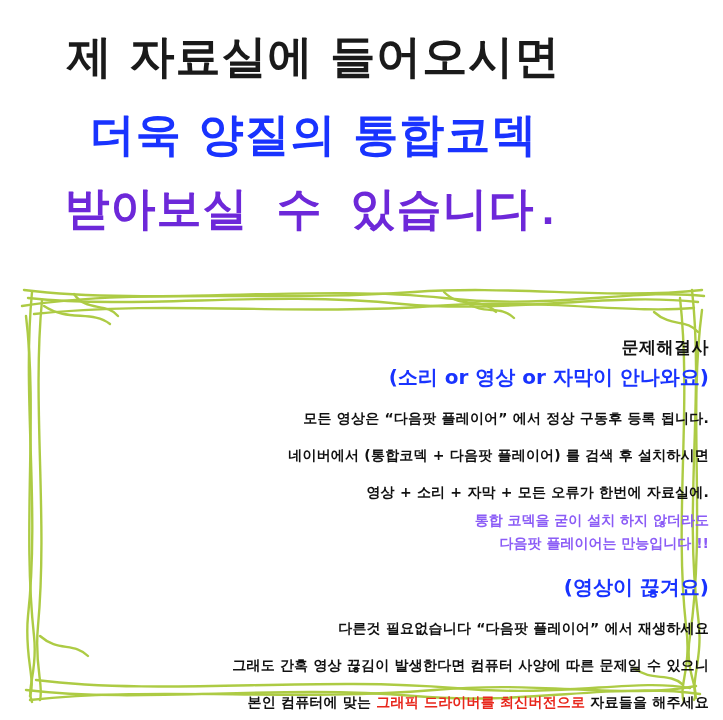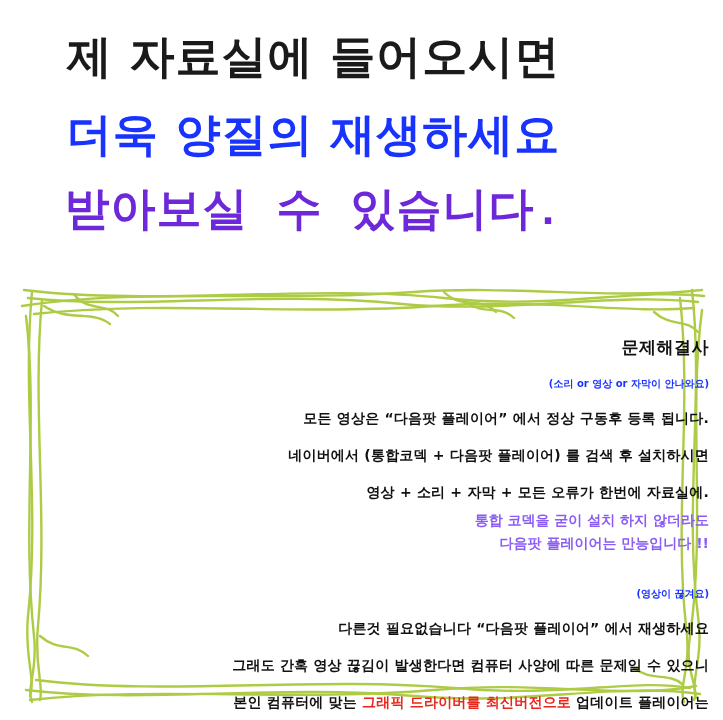--- a/index.html
+++ b/index.html
@@ -65,22 +65,22 @@
     font-family: "DejaVu Sans", sans-serif;
   }
   .note-title {
     margin-top: 60px;
     font-size: 17px;
     font-weight: bold;
     color: #111111;
     letter-spacing: 0.5px;
   }
   .sub-q {
-    margin-top: 18px;
-    font-size: 10px;
+    margin-top: 5px;
+    font-size: 20px;
     font-weight: bold;
     color: #1933ff;
   }
   .body-line {
     margin-top: 19px;
     font-size: 14px;
     font-weight: bold;
     color: #111111;
     letter-spacing: 0.2px;
   }
@@ -95,21 +95,21 @@
   .mix-red { color: #e8271c; }
   .mix-black { color: #111111; }
 </style>
 </head>
 <body>
 
 <div class="page">
 
   <div class="headline">
     <div class="line line-1">제 자료실에 들어오시면</div>
-    <div class="line line-2">더욱 양질의 재생하세요</div>
+    <div class="line line-2">더욱 양질의 통합코덱</div>
     <div class="line line-3">받아보실 수 있습니다.</div>
   </div>
 
   <div class="frame">
     <svg viewBox="0 0 695 430" xmlns="http://www.w3.org/2000/svg">
       <g fill="none" stroke="#a9c93b" stroke-width="2.4" stroke-linecap="round" stroke-linejoin="round" opacity="0.95">
 
         <path d="M8 30 C 120 12, 260 26, 400 16 C 500 9, 600 24, 688 14"></path>
         <path d="M14 22 C 130 34, 250 14, 388 28 C 498 38, 596 16, 684 26"></path>
         <path d="M20 38 C 150 24, 280 40, 420 30 C 530 22, 610 38, 680 32"></path>
@@ -147,17 +147,17 @@
     <div class="body-line">영상 + 소리 + 자막 + 모든 오류가 한번에 자료실에.</div>
     <div class="red-line">통합 코덱을 굳이 설치 하지 않더라도</div>
     <div class="red-line tight">다음팟 플레이어는 만능입니다 !!</div>
 
     <div class="section-gap"></div>
 
     <div class="sub-q">(영상이 끊겨요)</div>
     <div class="body-line">다른것 필요없습니다  “다음팟 플레이어” 에서 재생하세요</div>
     <div class="body-line">그래도 간혹 영상 끊김이 발생한다면 컴퓨터 사양에 따른 문제일 수 있으니</div>
     <div class="body-line">
-      <span class="mix-black">본인 컴퓨터에 맞는 </span><span class="mix-red">그래픽 드라이버를 최신버전으로</span><span class="mix-black"> 업데이트 플레이어는</span>
+      <span class="mix-black">본인 컴퓨터에 맞는 </span><span class="mix-red">그래픽 드라이버를 최신버전으로</span><span class="mix-black"> 자료들을 해주세요</span>
     </div>
   </div>
 
 </div>
 
 </body></html>

